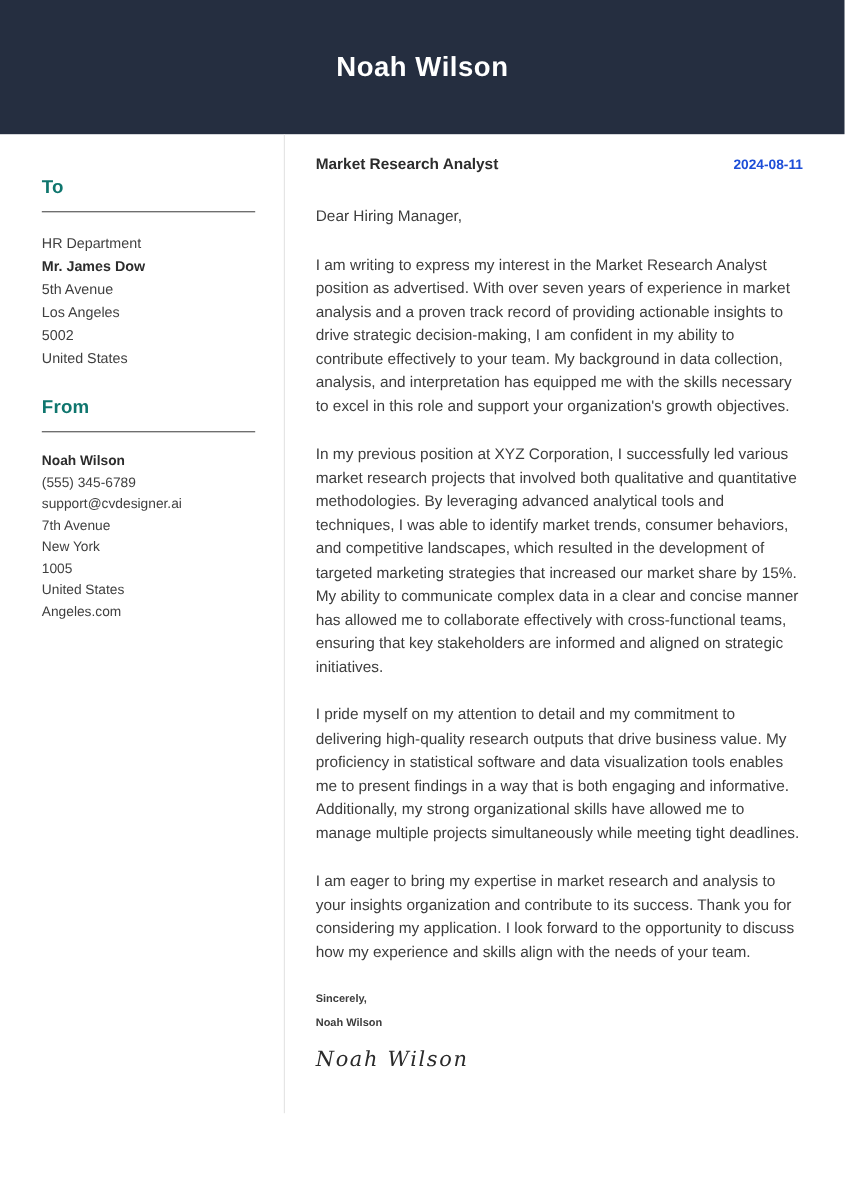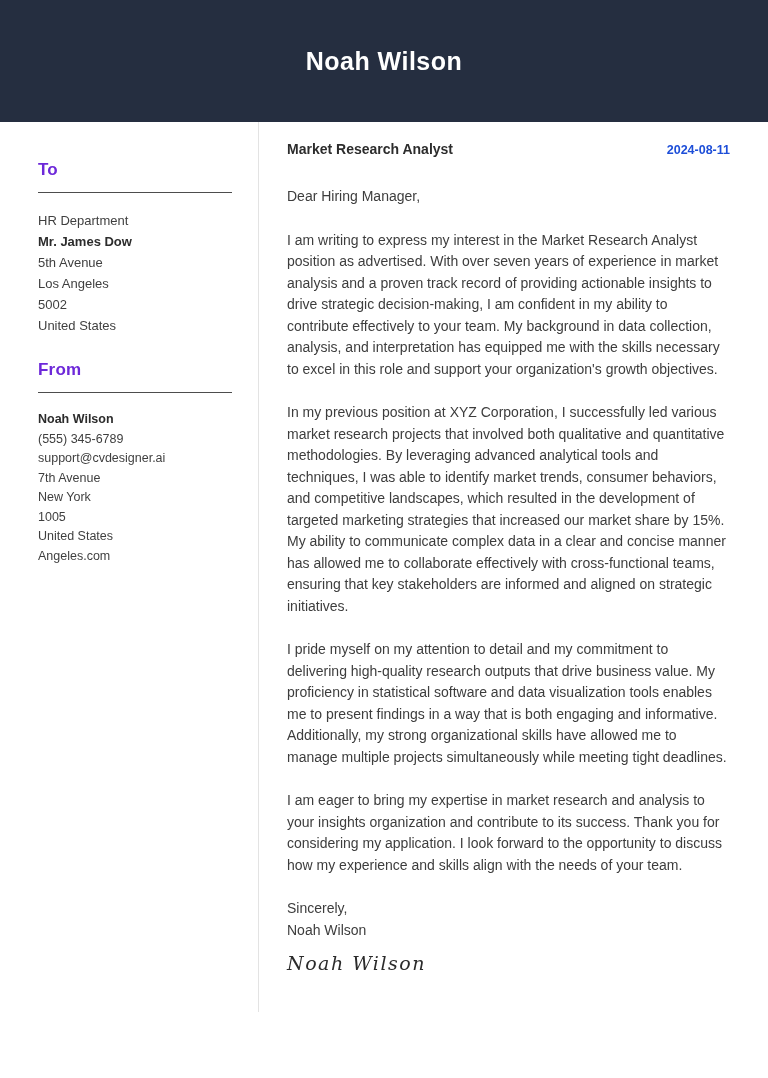--- a/index.html
+++ b/index.html
@@ -43,21 +43,21 @@
   .sidebar {
     position: absolute;
     left: 38px;
     top: 160px;
     width: 194px;
     color: #3f3f3f;
   }
   .section-heading {
     font-size: 17px;
     font-weight: 600;
-    color: #6d28d9;
+    color: #0f766e;
     letter-spacing: 0.2px;
   }
   .section-rule {
     margin-top: 12px;
     height: 0;
     border-top: 1.5px solid #4d4d4d;
   }
   .address {
     margin-top: 17px;
     font-size: 13px;
@@ -102,22 +102,23 @@
     line-height: 21.5px;
   }
   .para {
     margin-top: 22px;
     font-size: 14px;
     line-height: 21.5px;
     text-align: left;
   }
   .closing {
     margin-top: 22px;
-    font-size: 14px;
+    font-size: 10px;
     line-height: 21.5px;
+    font-weight: bold;
   }
   .closing .line { display: block; }
   .signature {
     margin-top: 11px;
     font-size: 19px;
     letter-spacing: 1.5px;
     color: #2b2b2b;
     font-family: "DejaVu Serif", cursive, serif;
     font-style: italic;
   }

